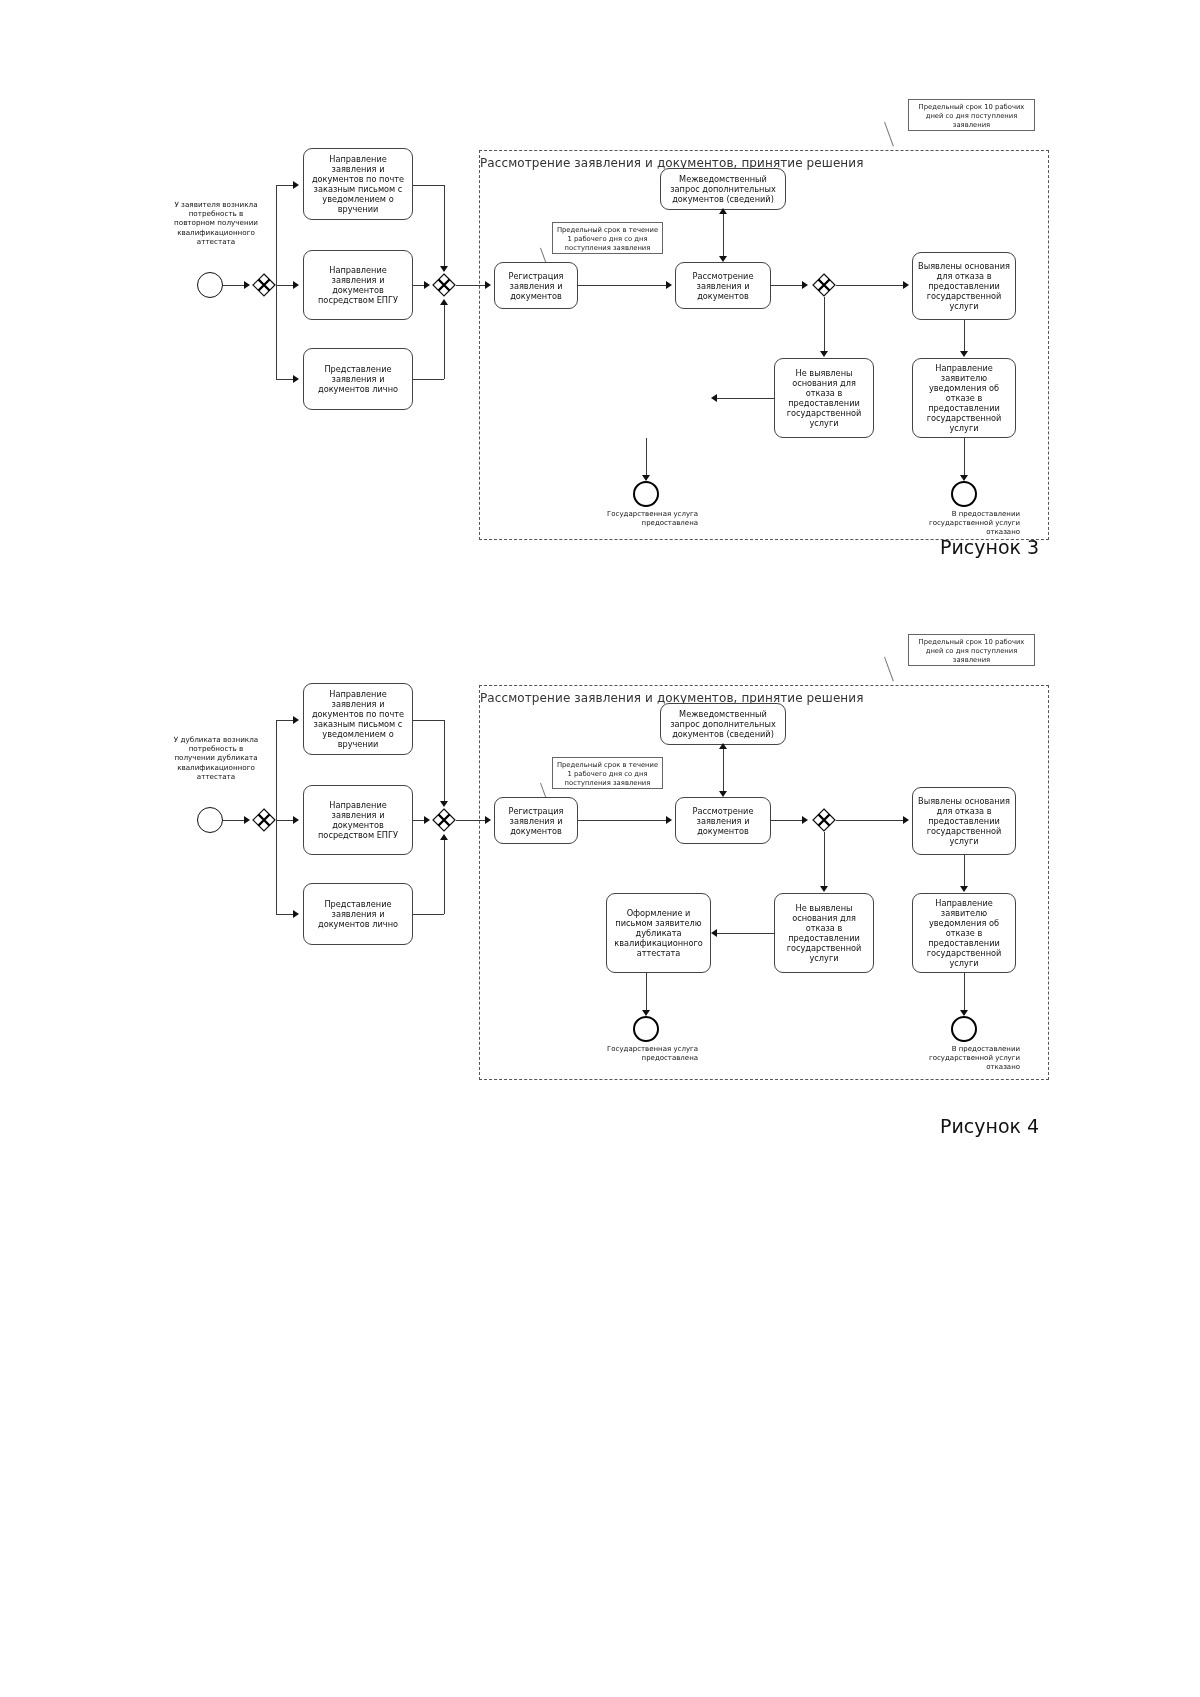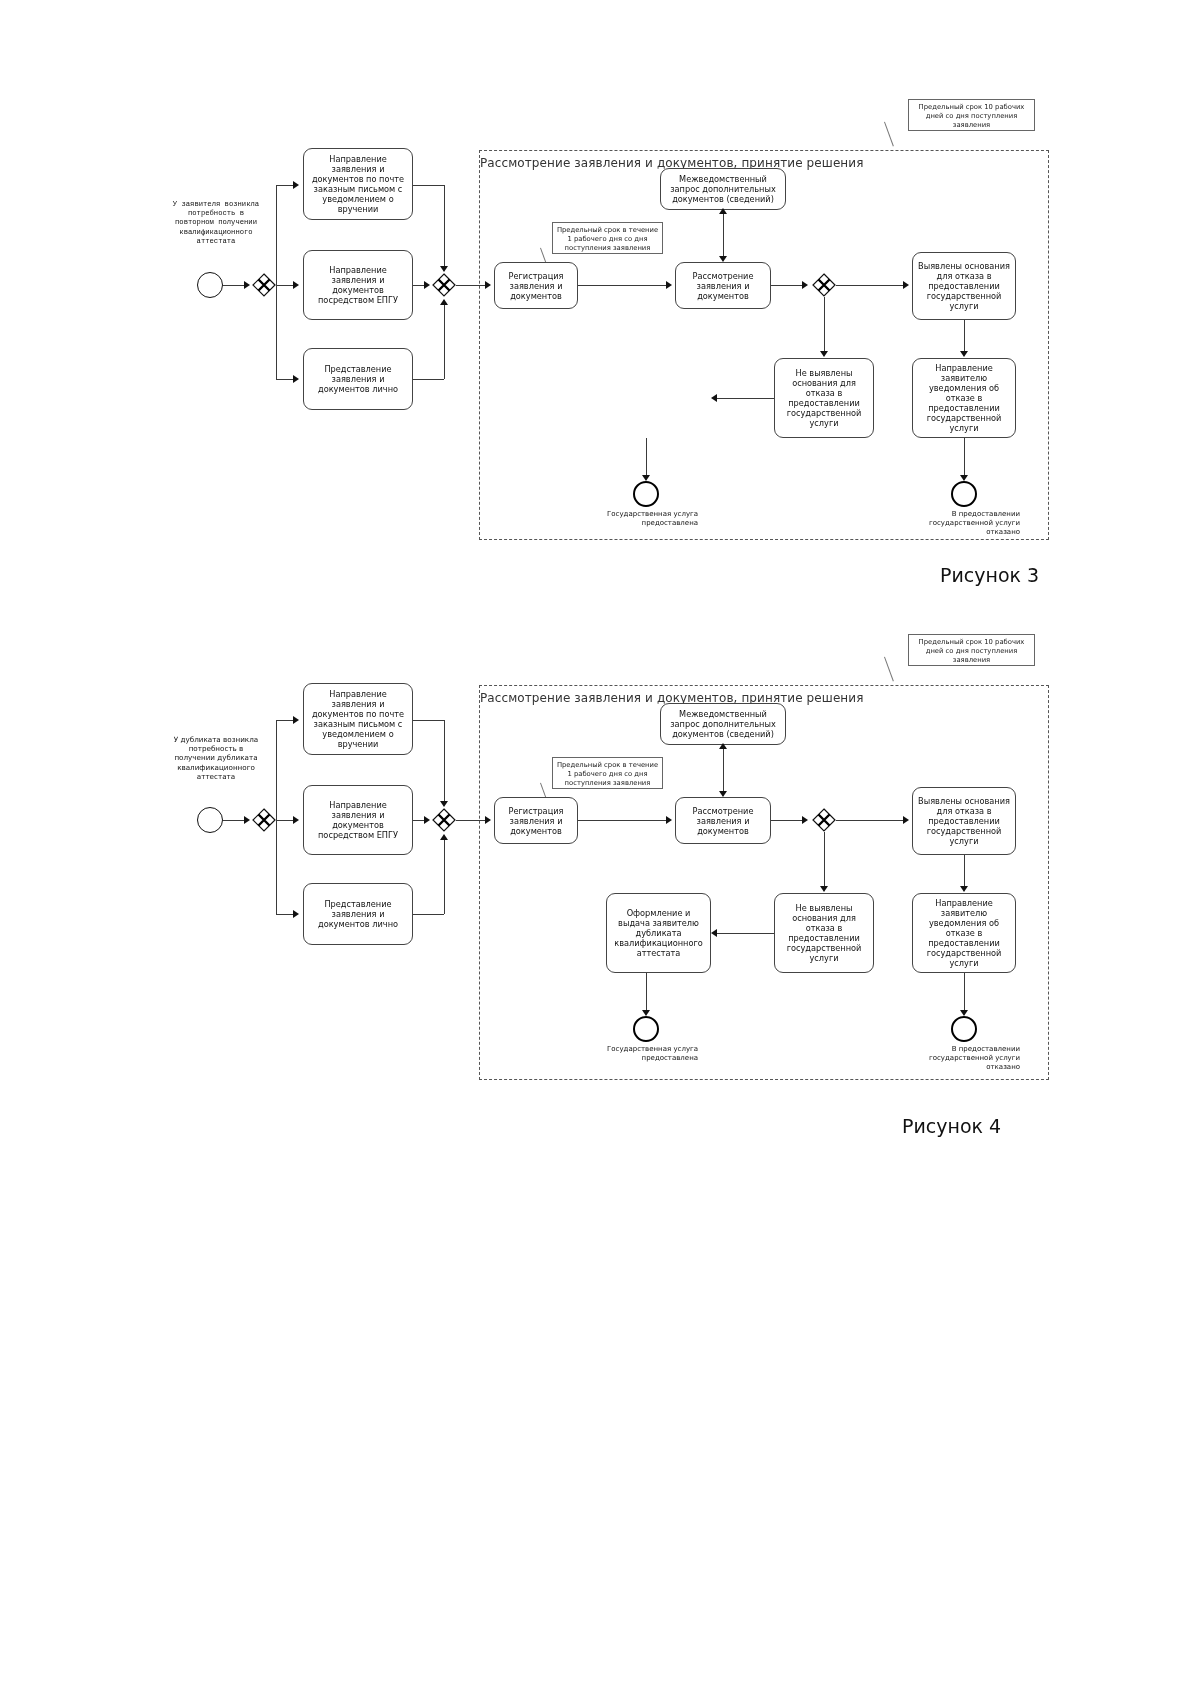--- a/index.html
+++ b/index.html
@@ -50,21 +50,21 @@
 
   <div class="fig" style="left:0;top:0;width:1200px;height:600px;">
 
     <div class="anno" style="left:908px;top:99px;width:127px;height:32px;">Предельный срок 10 рабочих дней со дня поступления заявления</div>
     <div class="leader" style="left:884px;top:122px;height:26px;transform:rotate(-20deg);"></div>
 
     <div class="pool" style="left:479px;top:150px;width:570px;height:390px;">
       <div class="pool-title" style="top:5px;">Рассмотрение заявления и документов, принятие решения</div>
     </div>
 
-    <div class="start-cap" style="left:170px;top:200px;width:92px;font-family:Liberation Mono, monospace;">У заявителя возникла потребность в повторном получении квалификационного аттестата</div>
+    <div class="start-cap" style="left:170px;top:200px;width:92px;">У заявителя возникла потребность в повторном получении квалификационного аттестата</div>
     <div class="ev start" style="left:197px;top:272px;width:26px;height:26px;"></div>
 
     <div class="gw" style="left:252px;top:273px;">
       <svg width="24" height="24" viewBox="0 0 24 24">
         <polygon points="12,1 23,12 12,23 1,12" fill="#fff" stroke="#111" stroke-width="1.2"></polygon>
         <path d="M6.5,6.5 L17.5,17.5 M17.5,6.5 L6.5,17.5" stroke="#000" stroke-width="2.4"></path>
       </svg>
     </div>
 
     <div class="gw" style="left:432px;top:273px;">
@@ -145,21 +145,21 @@
     <div class="ln lnv" style="left:646px;top:438px;height:38px;"></div>
     <div class="arw d" style="left:642px;top:475px;"></div>
     <div class="ev end" style="left:633px;top:481px;width:26px;height:26px;"></div>
     <div class="ev-label" style="left:595px;top:510px;width:103px;">Государственная услуга предоставлена</div>
 
     <div class="ln lnv" style="left:964px;top:438px;height:38px;"></div>
     <div class="arw d" style="left:960px;top:475px;"></div>
     <div class="ev end" style="left:951px;top:481px;width:26px;height:26px;"></div>
     <div class="ev-label" style="left:910px;top:510px;width:110px;">В предоставлении государственной услуги отказано</div>
 
-    <div class="fig-caption" style="left:940px;top:564px;">Рисунок 3</div>
+    <div class="fig-caption" style="left:940px;top:536px;">Рисунок 3</div>
   </div>
 
   <div class="fig" style="left:0;top:535px;width:1200px;height:620px;">
 
     <div class="anno" style="left:908px;top:99px;width:127px;height:32px;">Предельный срок 10 рабочих дней со дня поступления заявления</div>
     <div class="leader" style="left:884px;top:122px;height:26px;transform:rotate(-20deg);"></div>
 
     <div class="pool" style="left:479px;top:150px;width:570px;height:395px;">
       <div class="pool-title" style="top:5px;">Рассмотрение заявления и документов, принятие решения</div>
     </div>
@@ -240,28 +240,28 @@
     <div class="ln lnv" style="left:824px;top:297px;height:55px;"></div>
     <div class="arw d" style="left:820px;top:351px;"></div>
     <div class="task" style="left:774px;top:358px;width:100px;height:80px;">Не выявлены основания для отказа в предоставлении государственной услуги</div>
 
     <div class="ln lnv" style="left:964px;top:320px;height:32px;"></div>
     <div class="arw d" style="left:960px;top:351px;"></div>
     <div class="task" style="left:912px;top:358px;width:104px;height:80px;">Направление заявителю уведомления об отказе в предоставлении государственной услуги</div>
 
     <div class="ln lnh" style="left:717px;top:398px;width:57px;"></div>
     <div class="arw l" style="left:711px;top:394px;"></div>
-    <div class="task" style="left:606px;top:358px;width:105px;height:80px;">Оформление и выдача заявителю дубликата квалификационного аттестата</div>
+    <div class="task" style="left:606px;top:358px;width:105px;height:80px;">Оформление и письмом заявителю дубликата квалификационного аттестата</div>
 
     <div class="ln lnv" style="left:646px;top:438px;height:38px;"></div>
     <div class="arw d" style="left:642px;top:475px;"></div>
     <div class="ev end" style="left:633px;top:481px;width:26px;height:26px;"></div>
     <div class="ev-label" style="left:595px;top:510px;width:103px;">Государственная услуга предоставлена</div>
 
     <div class="ln lnv" style="left:964px;top:438px;height:38px;"></div>
     <div class="arw d" style="left:960px;top:475px;"></div>
     <div class="ev end" style="left:951px;top:481px;width:26px;height:26px;"></div>
     <div class="ev-label" style="left:910px;top:510px;width:110px;">В предоставлении государственной услуги отказано</div>
 
-    <div class="fig-caption" style="left:902px;top:580px;">Рисунок 4</div>
+    <div class="fig-caption" style="left:940px;top:580px;">Рисунок 4</div>
   </div>
 
 </div>
 
 </body></html>

